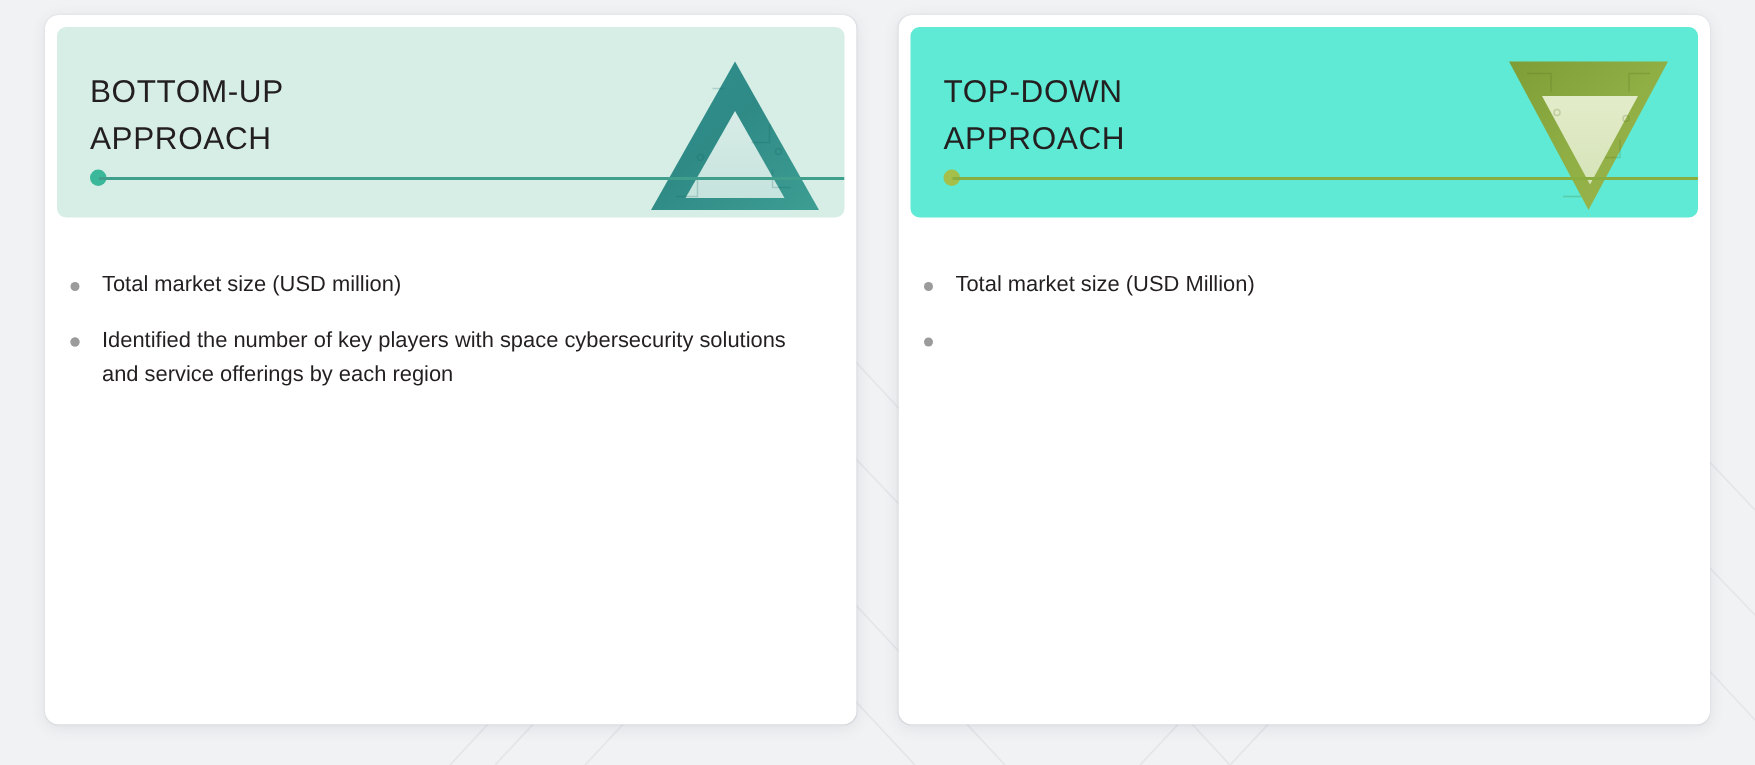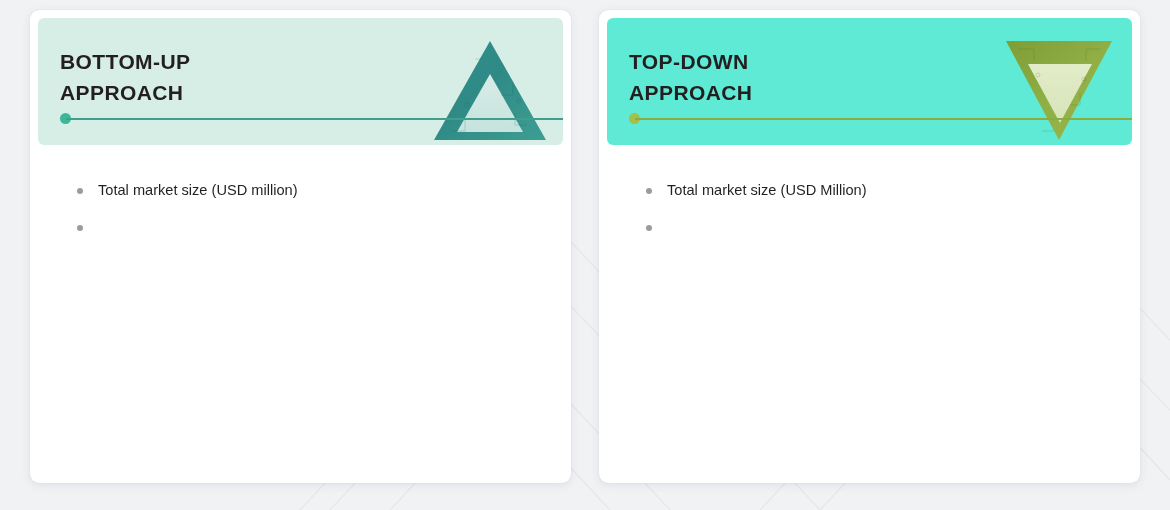--- a/index.html
+++ b/index.html
@@ -60,21 +60,21 @@
   .card.teal .card-header { background: #d7eee6; }
   .card.green .card-header { background: #5eead4; }
 
   .card-title {
     position: absolute;
     left: 22px;
     top: 28px;
     font-size: 21px;
     line-height: 31px;
     letter-spacing: 0.4px;
-    font-weight: 700;
+    font-weight: 400;
     color: #231f20;
     white-space: pre-line;
     z-index: 3;
   }
 
   .rule {
     position: absolute;
     left: 22px;
     right: 0;
     bottom: 21px;
@@ -105,21 +105,21 @@
     position: absolute;
     right: 14px;
     bottom: 0;
     width: 118px;
     height: 110px;
     z-index: 2;
   }
 
   .card-body {
     flex: 1 1 auto;
-    padding: 34px 26px 20px 38px;
+    padding: 34px 26px 20px 8px;
     box-sizing: border-box;
   }
 
   ul.bullets {
     list-style: none;
     margin: 0;
     padding: 0;
   }
   ul.bullets li {
     position: relative;
@@ -189,20 +189,21 @@
 APPROACH</div>
       <div class="rule">
         <span class="dot"></span>
         <span class="line"></span>
       </div>
     </div>
     <div class="card-body">
       <ul class="bullets">
         <li><span class="bullet-dot"></span><span>Total market size (USD million)</span></li>
         <li><span class="bullet-dot"></span></li>
+        <li><span class="bullet-dot"></span><span>Identified the number of key players with space cybersecurity solutions and service offerings by each region</span></li>
       </ul>
     </div>
   </section>
 
   <section class="card green">
     <div class="card-header">
       <div class="tri-wrap">
         <svg viewBox="0 0 118 110" width="118" height="110" xmlns="http://www.w3.org/2000/svg">
           <defs>
             <linearGradient id="greenGrad" x1="0" y1="0" x2="1" y2="1">

